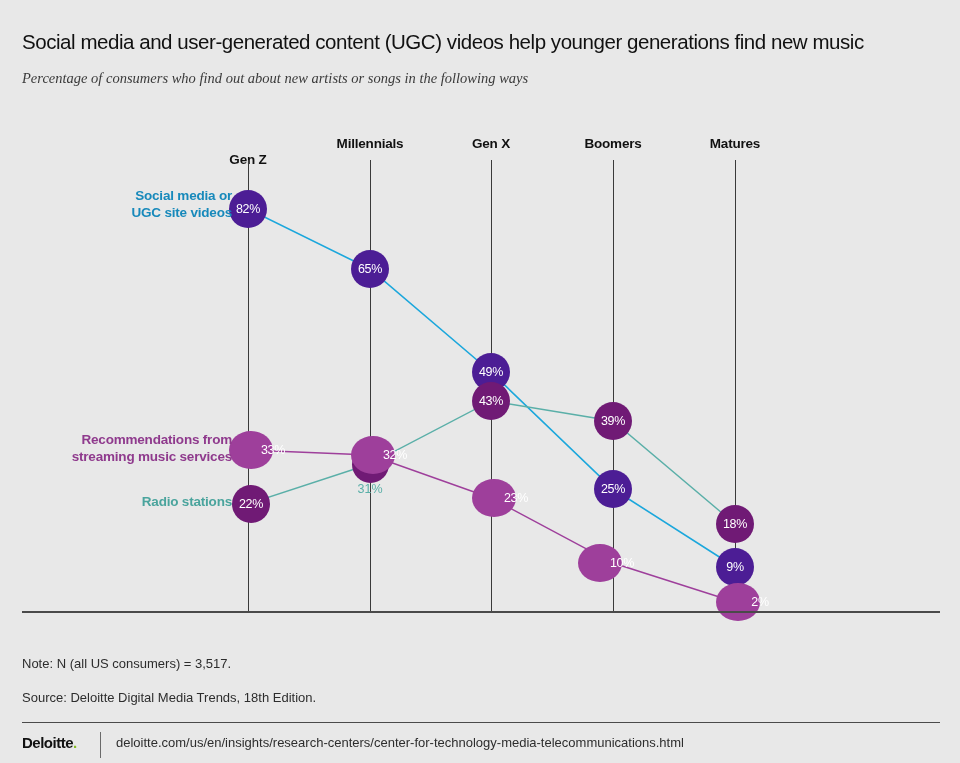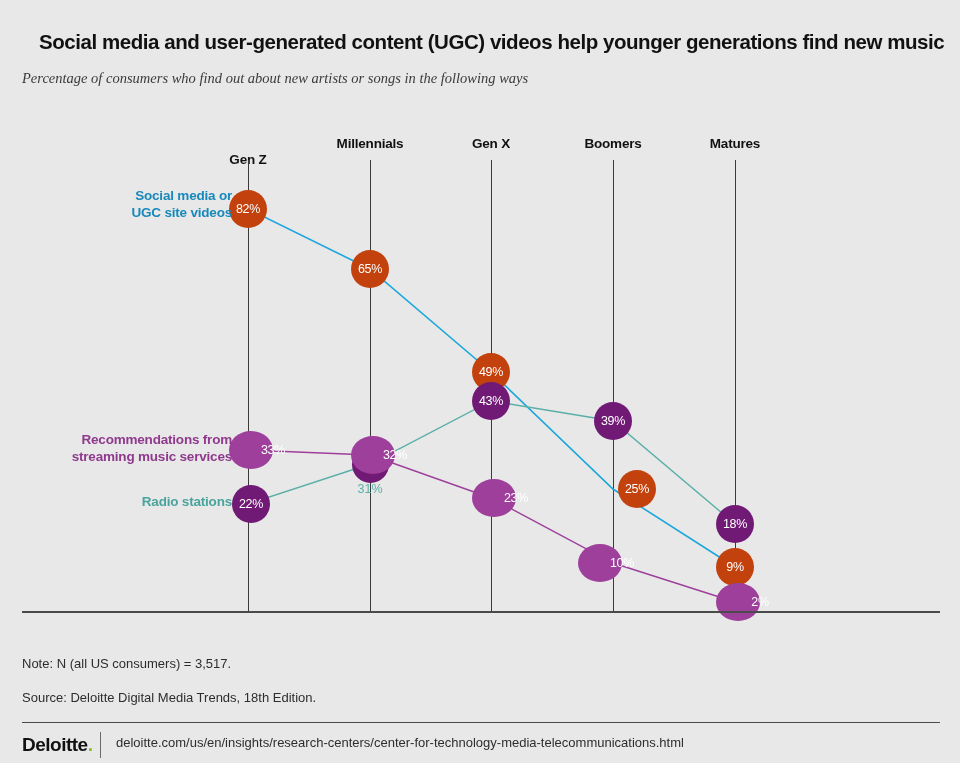--- a/index.html
+++ b/index.html
@@ -8,22 +8,22 @@
     background:#e8e8e8;
     font-family:"Liberation Sans", sans-serif;
     color:#222;
     position:relative;
     overflow:hidden;
   }
   #frame { position:absolute; inset:0; }
 
   
   .title {
-    position:absolute; left:39px; top:30px; width:920px;
-    font-size:20.5px; font-weight:bold; letter-spacing:-0.45px;
+    position:absolute; left:22px; top:30px; width:920px;
+    font-size:20.5px; font-weight:normal; letter-spacing:-0.45px;
     color:#111; line-height:1.2; white-space:nowrap;
   }
   .subtitle {
     position:absolute; left:22px; top:70px; width:900px;
     font-family:"Liberation Serif", serif;
     font-style:italic; font-size:14.5px; color:#3a3a3a;
     white-space:nowrap;
   }
 
   
@@ -38,21 +38,21 @@
 
   svg.lines { position:absolute; left:0; top:0; width:960px; height:640px; overflow:visible; }
 
   .marker {
     position:absolute; border-radius:50%;
     display:flex; align-items:center; justify-content:center;
     color:#fff; font-size:12.5px; font-weight:normal;
     letter-spacing:-0.3px;
     font-family:"Liberation Sans", sans-serif;
   }
-  .marker.blue  { background:#c2410c; }
+  .marker.blue  { background:#4c1d95; }
   .marker.teal  { background:#701a75; }
   .marker.purple{ background:#9e3f9b;padding-left:44px; }
 
   .sublabel {
     position:absolute; transform:translateX(-50%);
     font-size:12.5px; color:#5aafa8; white-space:nowrap;
   }
 
   
   .serieslabel {
@@ -69,21 +69,21 @@
     position:absolute; left:22px; font-size:13px; color:#2d2d2d;
     white-space:nowrap;
   }
   .note   { top:656px; }
   .source { top:690px; }
 
   .footbar { position:absolute; left:22px; top:722px; width:918px; height:40px; }
   .footrule { position:absolute; left:0; top:0; width:918px; height:1.4px; background:#4a4a4a; }
   .logo {
     position:absolute; left:0; top:12px;
-    font-size:19px; font-weight:bold; color:#111; letter-spacing:-0.5px;text-align:center;
+    font-size:15px; font-weight:bold; color:#111; letter-spacing:-0.5px;text-align:center;
   }
   .logo .dot { color:#86bc25; }
   .vdiv { position:absolute; left:78px; top:10px; width:1.3px; height:26px; background:#6a6a6a; }
   .url {
     position:absolute; left:94px; top:13px;
     font-size:13px; color:#2d2d2d; white-space:nowrap;
   }
 </style>
 </head>
 <body>
@@ -111,21 +111,21 @@
       <polyline fill="none" stroke="#1ba7dc" stroke-width="1.6" points="248,209 370,269 491,372 613,489 735,567"></polyline>
       <polyline fill="none" stroke="#5aafa8" stroke-width="1.4" points="248,504 370,464 491,401 613,421 735,524"></polyline>
       <polyline fill="none" stroke="#9e3f9b" stroke-width="1.4" points="248,450 370,455 491,498 613,563 735,602"></polyline>
     </svg>
 
     <div class="marker teal" style="left:352px; top:446px; width:37px; height:37px;"></div>
 
     <div class="marker blue" style="left:229px; top:190px; width:38px; height:38px;">82%</div>
     <div class="marker blue" style="left:351px; top:250px; width:38px; height:38px;">65%</div>
     <div class="marker blue" style="left:472px; top:353px; width:38px; height:38px;">49%</div>
-    <div class="marker blue" style="left:594px; top:470px; width:38px; height:38px;margin-left:24px;">25%</div>
+    <div class="marker blue" style="left:594px; top:470px; width:38px; height:38px;">25%</div>
     <div class="marker blue" style="left:716px; top:548px; width:38px; height:38px;">9%</div>
 
     <div class="marker teal" style="left:232px; top:485px; width:38px; height:38px;">22%</div>
     <div class="marker teal" style="left:472px; top:382px; width:38px; height:38px;">43%</div>
     <div class="marker teal" style="left:594px; top:402px; width:38px; height:38px;">39%</div>
     <div class="marker teal" style="left:716px; top:505px; width:38px; height:38px;">18%</div>
 
     <div class="marker purple" style="left:229px; top:431px; width:38px; height:38px;">33%</div>
     <div class="marker purple" style="left:351px; top:436px; width:38px; height:38px;">32%</div>
     <div class="marker purple" style="left:472px; top:479px; width:38px; height:38px;">23%</div>

